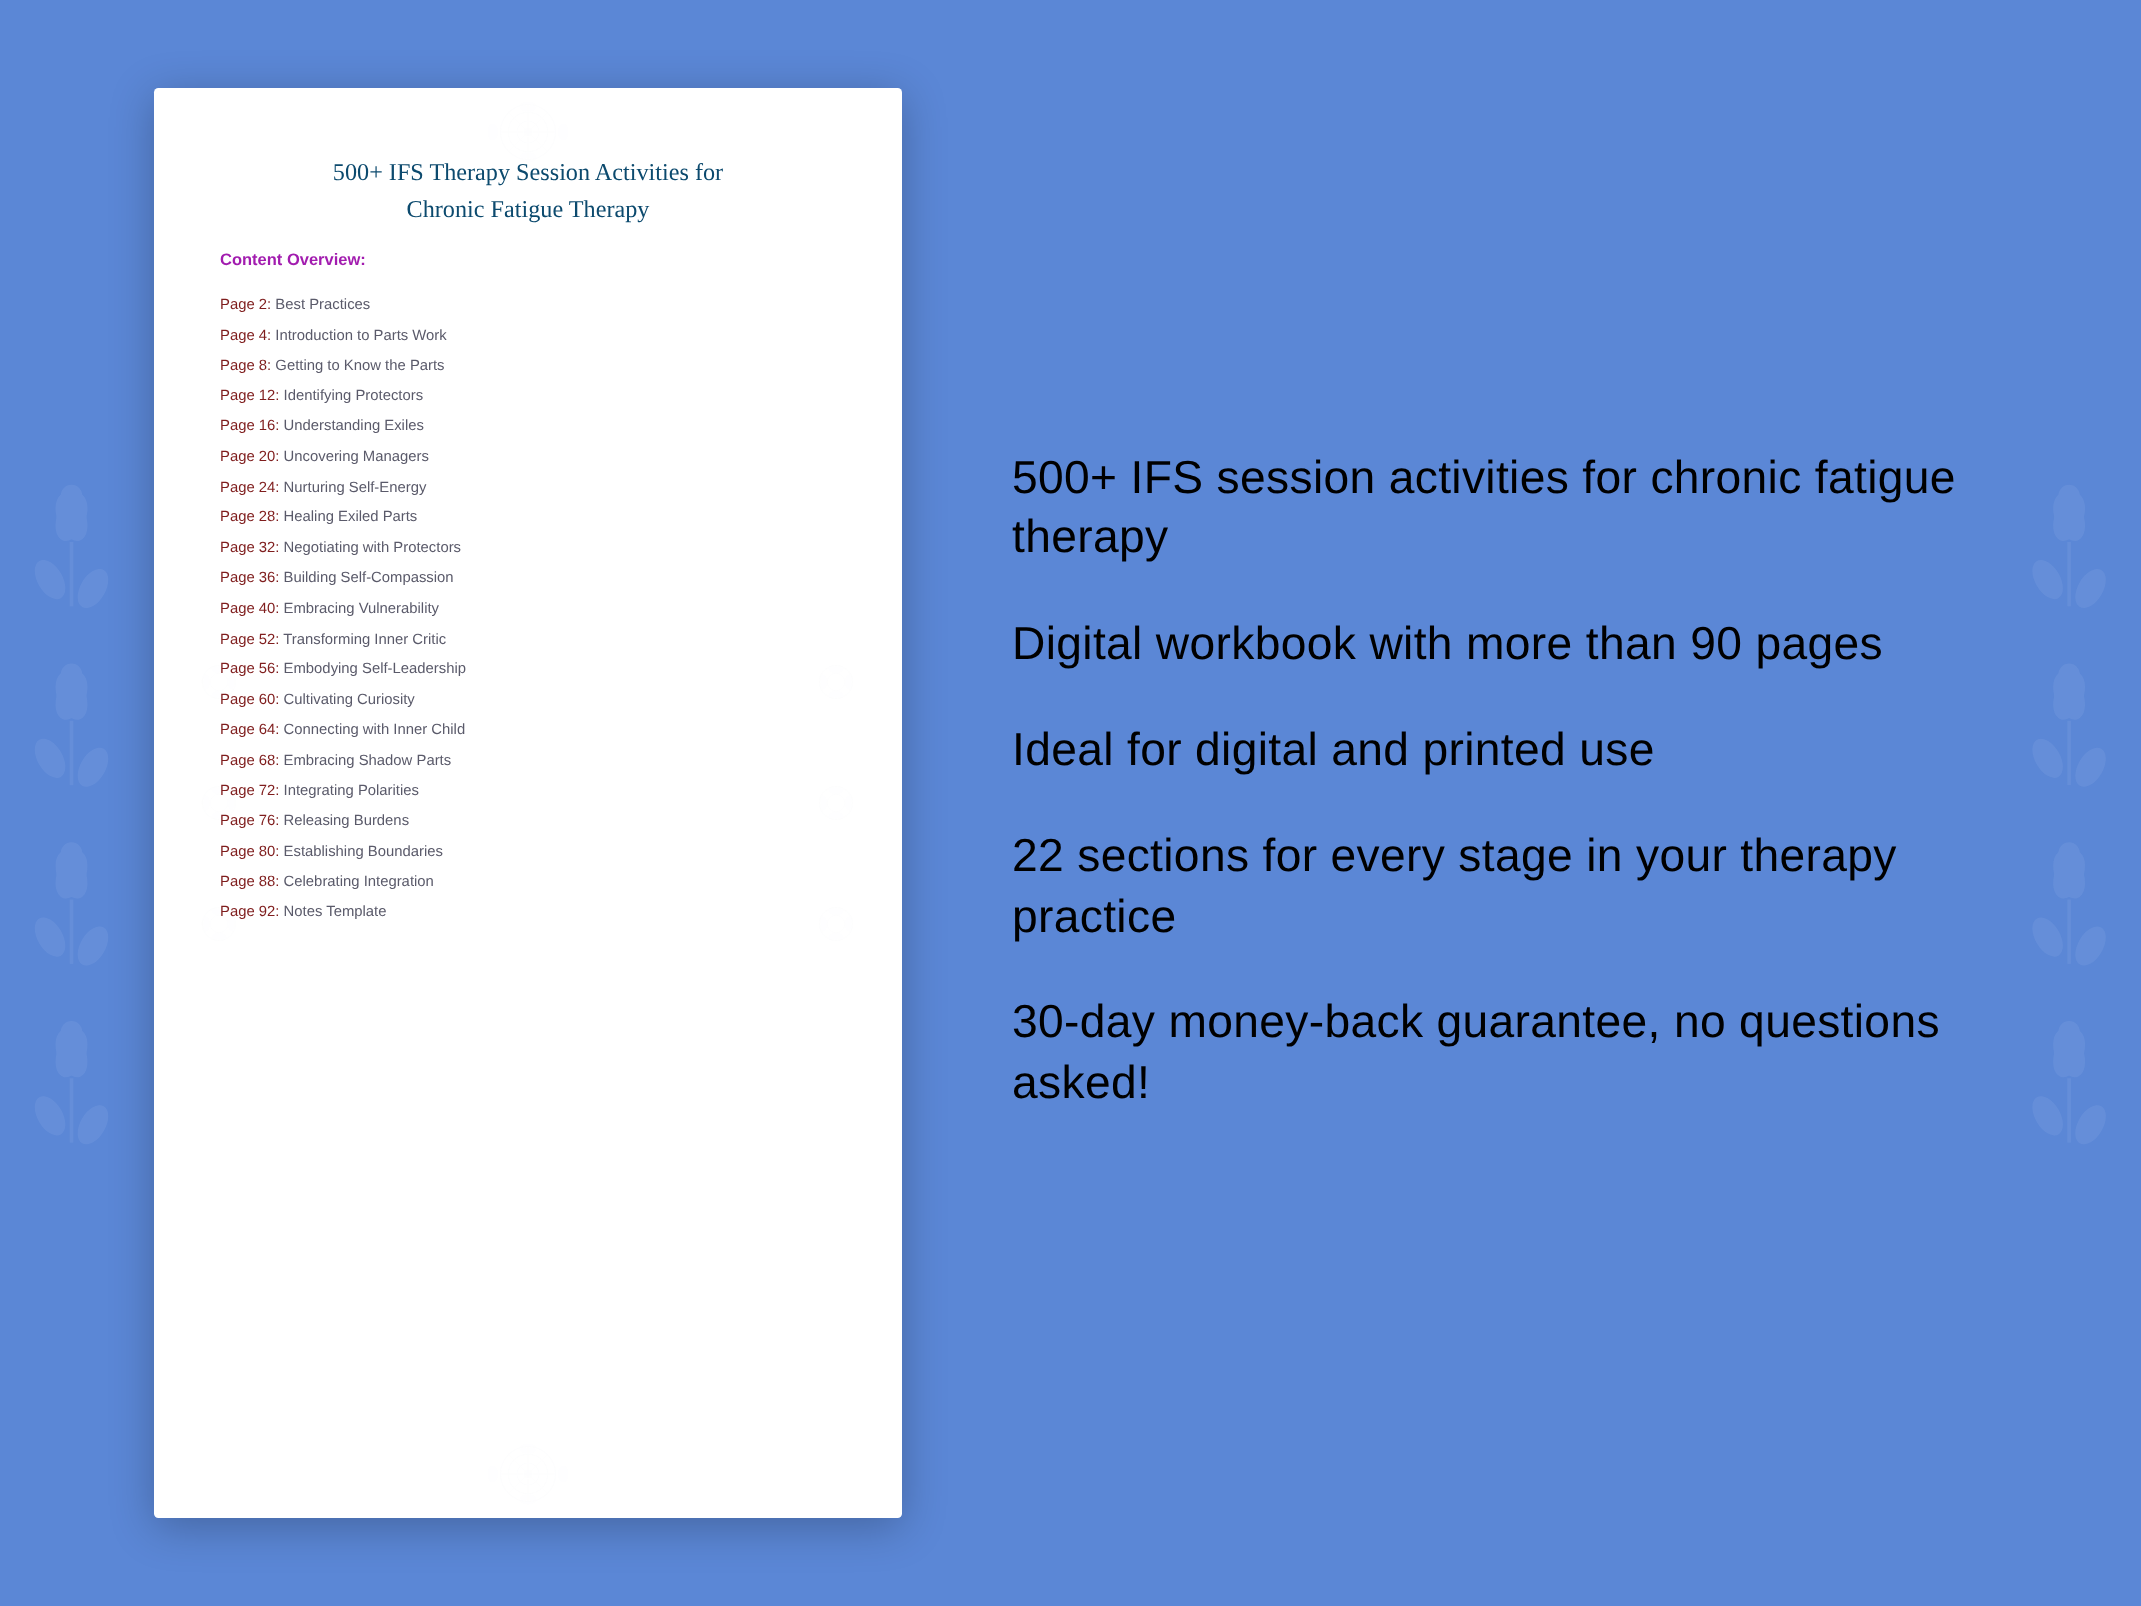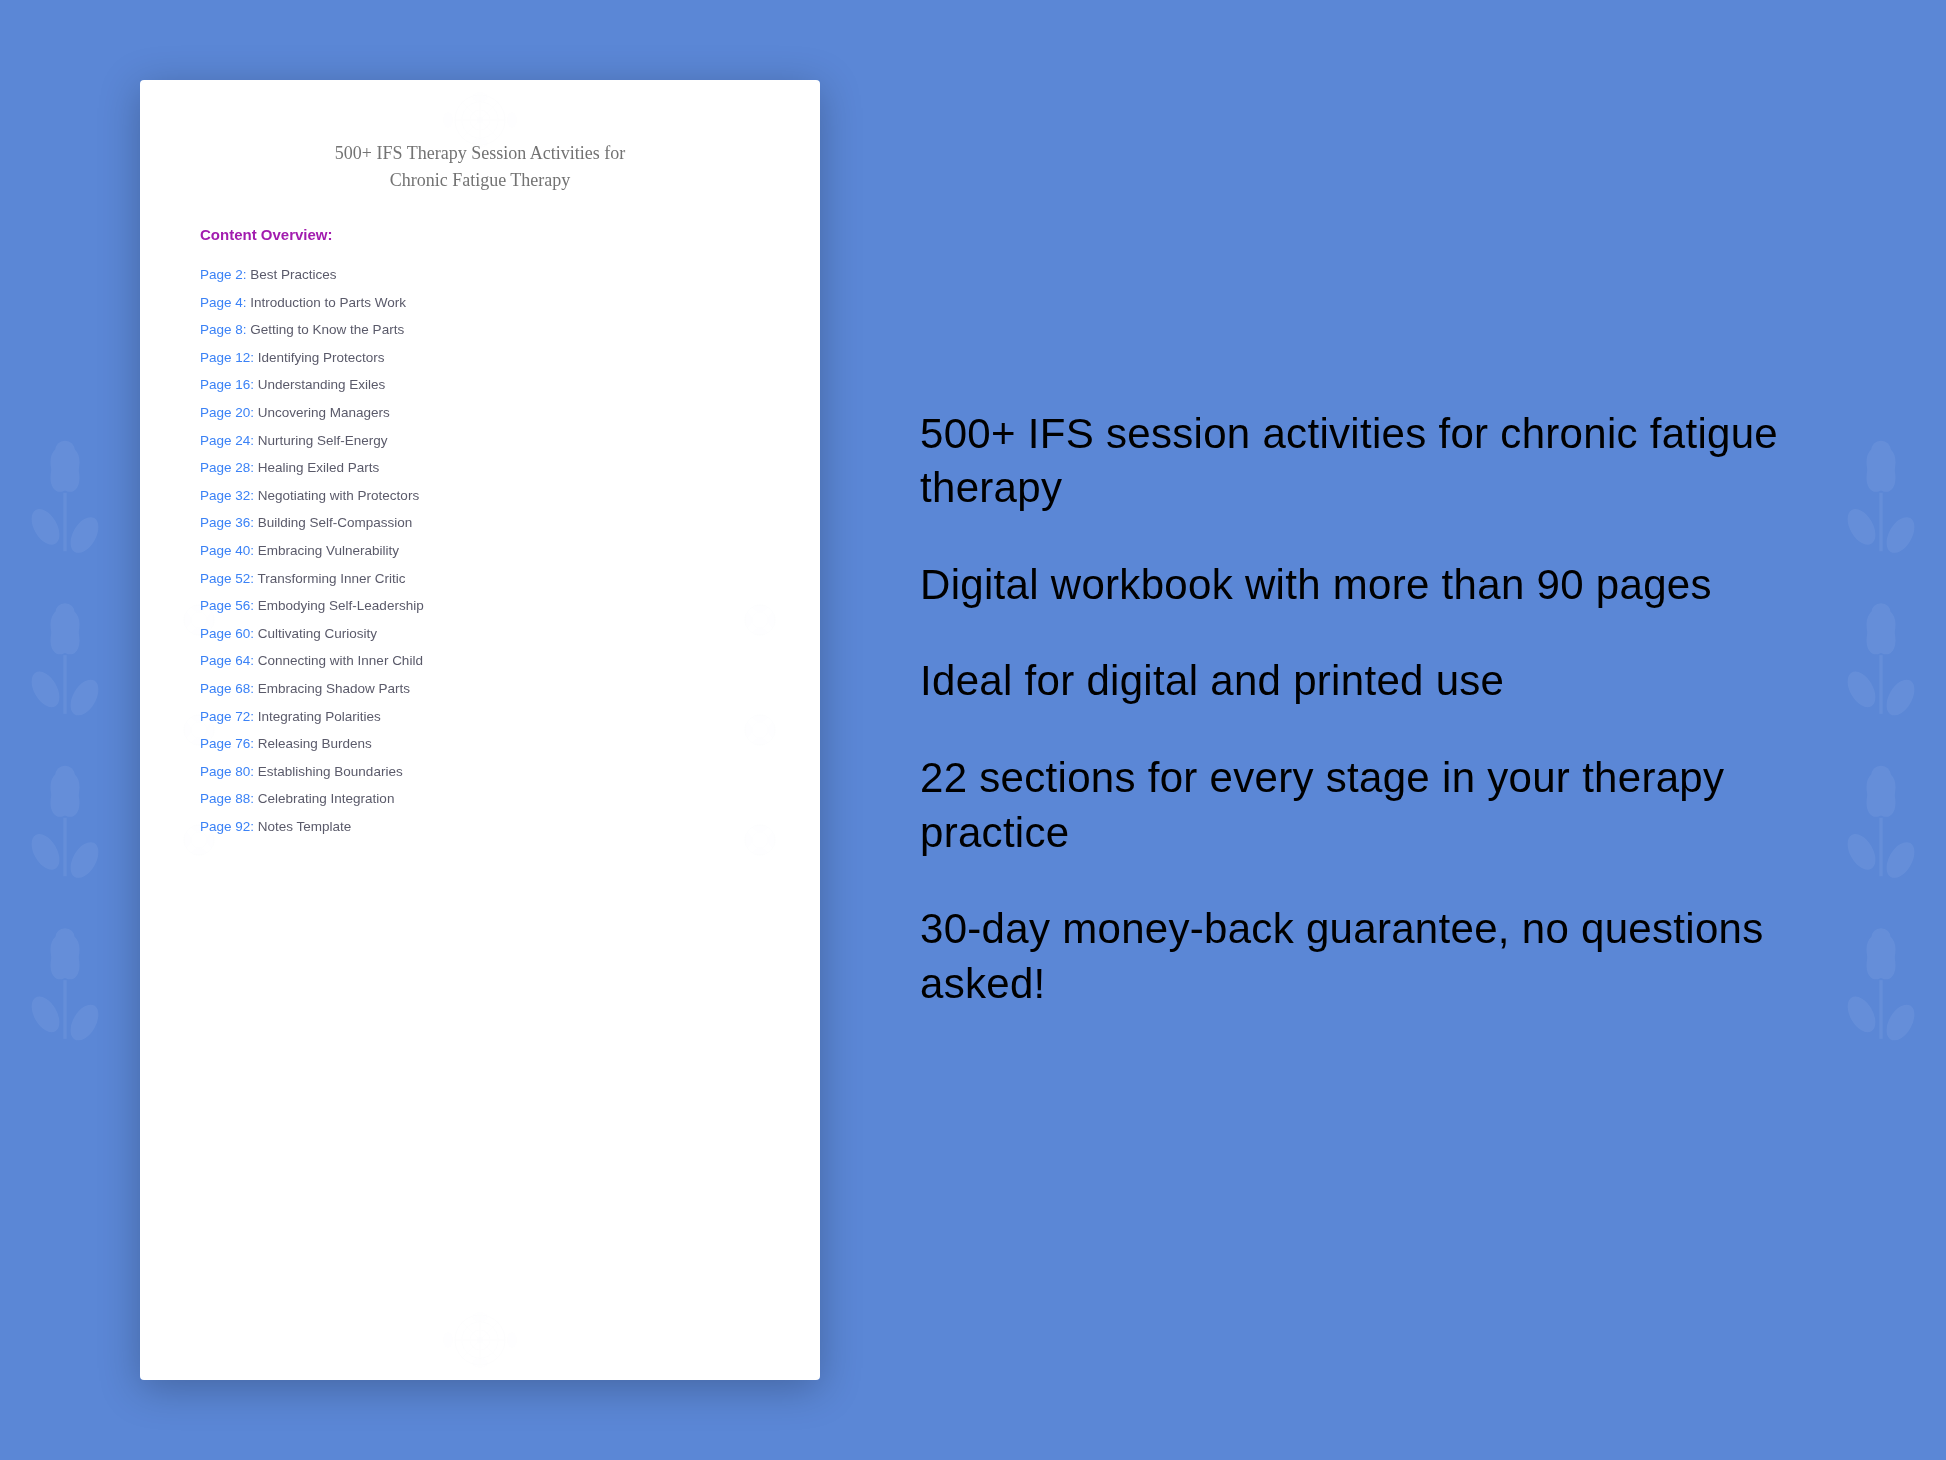--- a/index.html
+++ b/index.html
@@ -116,25 +116,25 @@
       top: 50%;
       transform: translateY(-50%);
       opacity: 0.1;
       color: #8899bb;
       font-size: 90px;
       writing-mode: vertical-rl;
     }
 
     .doc-title {
       text-align: center;
-      color: #737373;
-      font-size: 18px;
+      color: #0c4a6e;
+      font-size: 22px;
       font-weight: normal;
       line-height: 1.5;
-      margin-bottom: 32px;
+      margin-bottom: 22px;
       font-family: 'Georgia', serif;
     }
 
     .doc-subtitle {
       color: #a21caf;
       font-size: 15px;
       font-weight: bold;
       margin-bottom: 18px;
       font-family: Arial, sans-serif;
     }
@@ -146,21 +146,21 @@
     .toc-item {
       color: #5a5a6a;
       font-size: 13.5px;
       padding: 3px 0;
       font-family: Arial, sans-serif;
       line-height: 1.6;
     }
 
     .toc-page-num {
       font-weight: normal;
-      color: #3b82f6;
+      color: #7f1d1d;
     }
 
     
     .text-panel {
       flex: 1;
       color: white;
       padding: 20px 20px 20px 40px;
     }
 
     .feature-item {

